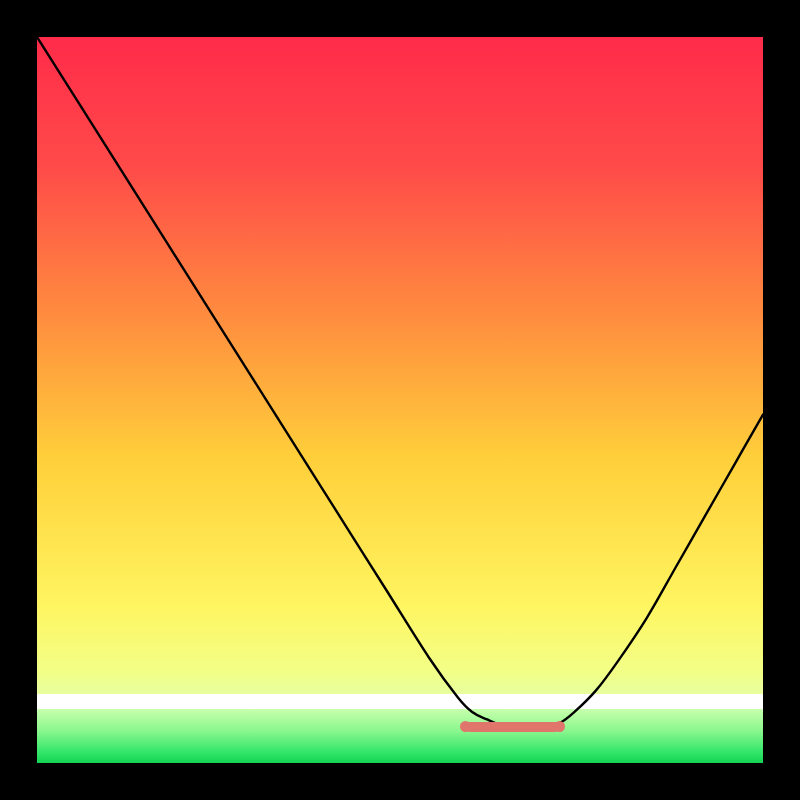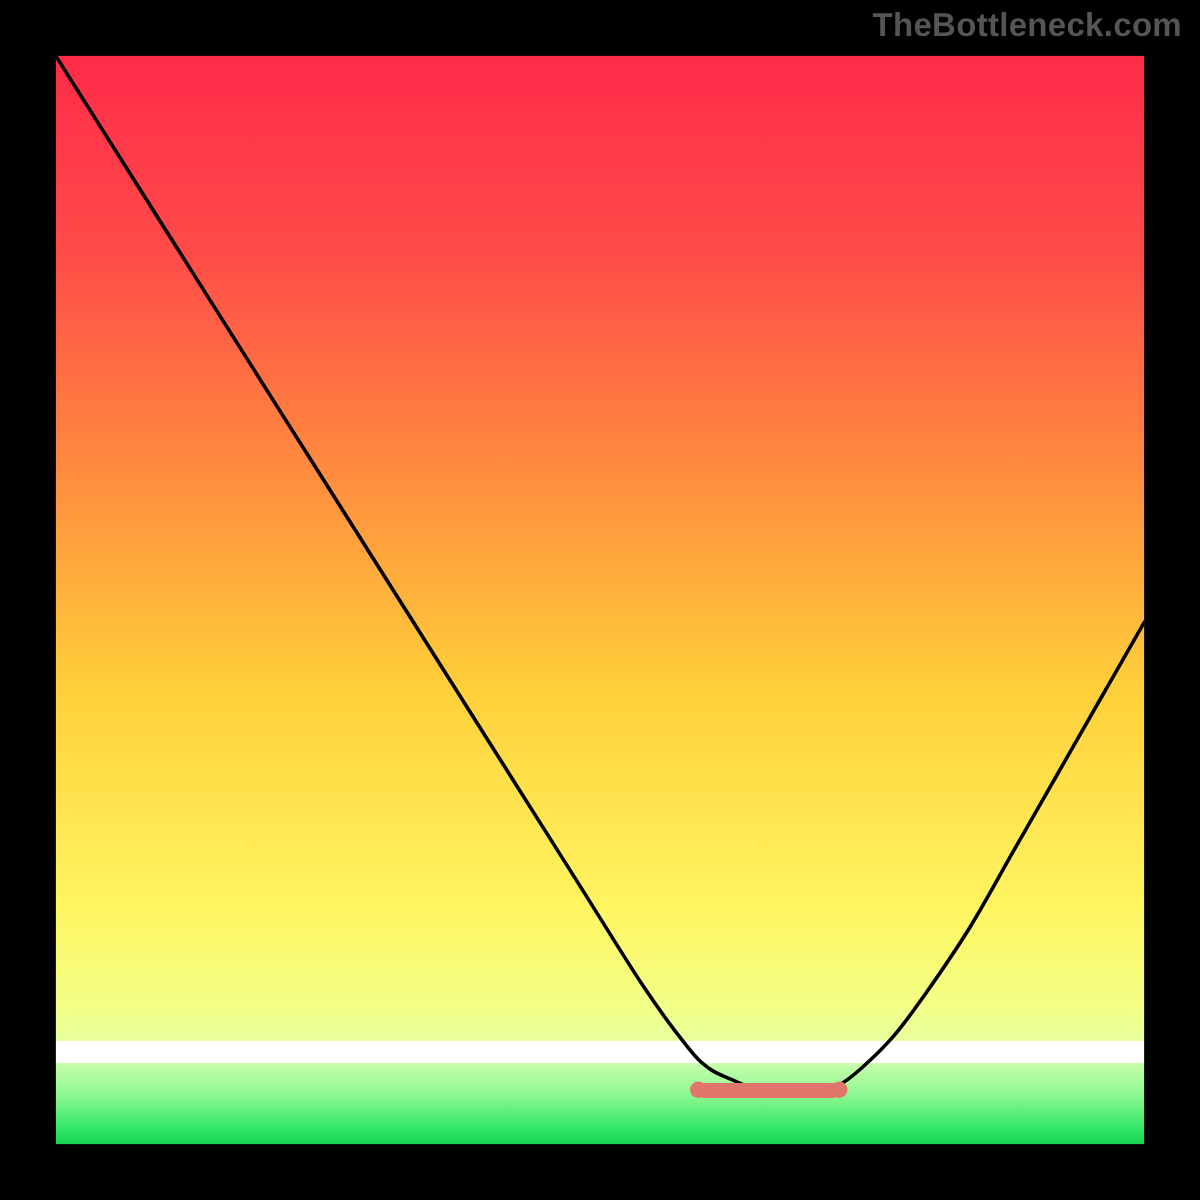--- a/index.html
+++ b/index.html
@@ -53,21 +53,20 @@
     height: 11px;
     background: #e0756b;
     border-radius: 50%;
   }
 </style>
 </head>
 <body>
 
 <div class="stage">
 
-  <div class="watermark">TheBottleneck.com</div>
 
   <div class="plot-area">
 
     <svg class="gradient" viewBox="0 0 726 726" preserveAspectRatio="none">
       <defs>
         <linearGradient id="bg" x1="0" y1="0" x2="0" y2="1">
           <stop offset="0.00" stop-color="#ff2b4a"></stop>
           <stop offset="0.18" stop-color="#ff4b49"></stop>
           <stop offset="0.38" stop-color="#ff8b3f"></stop>
           <stop offset="0.58" stop-color="#ffcf3a"></stop>

